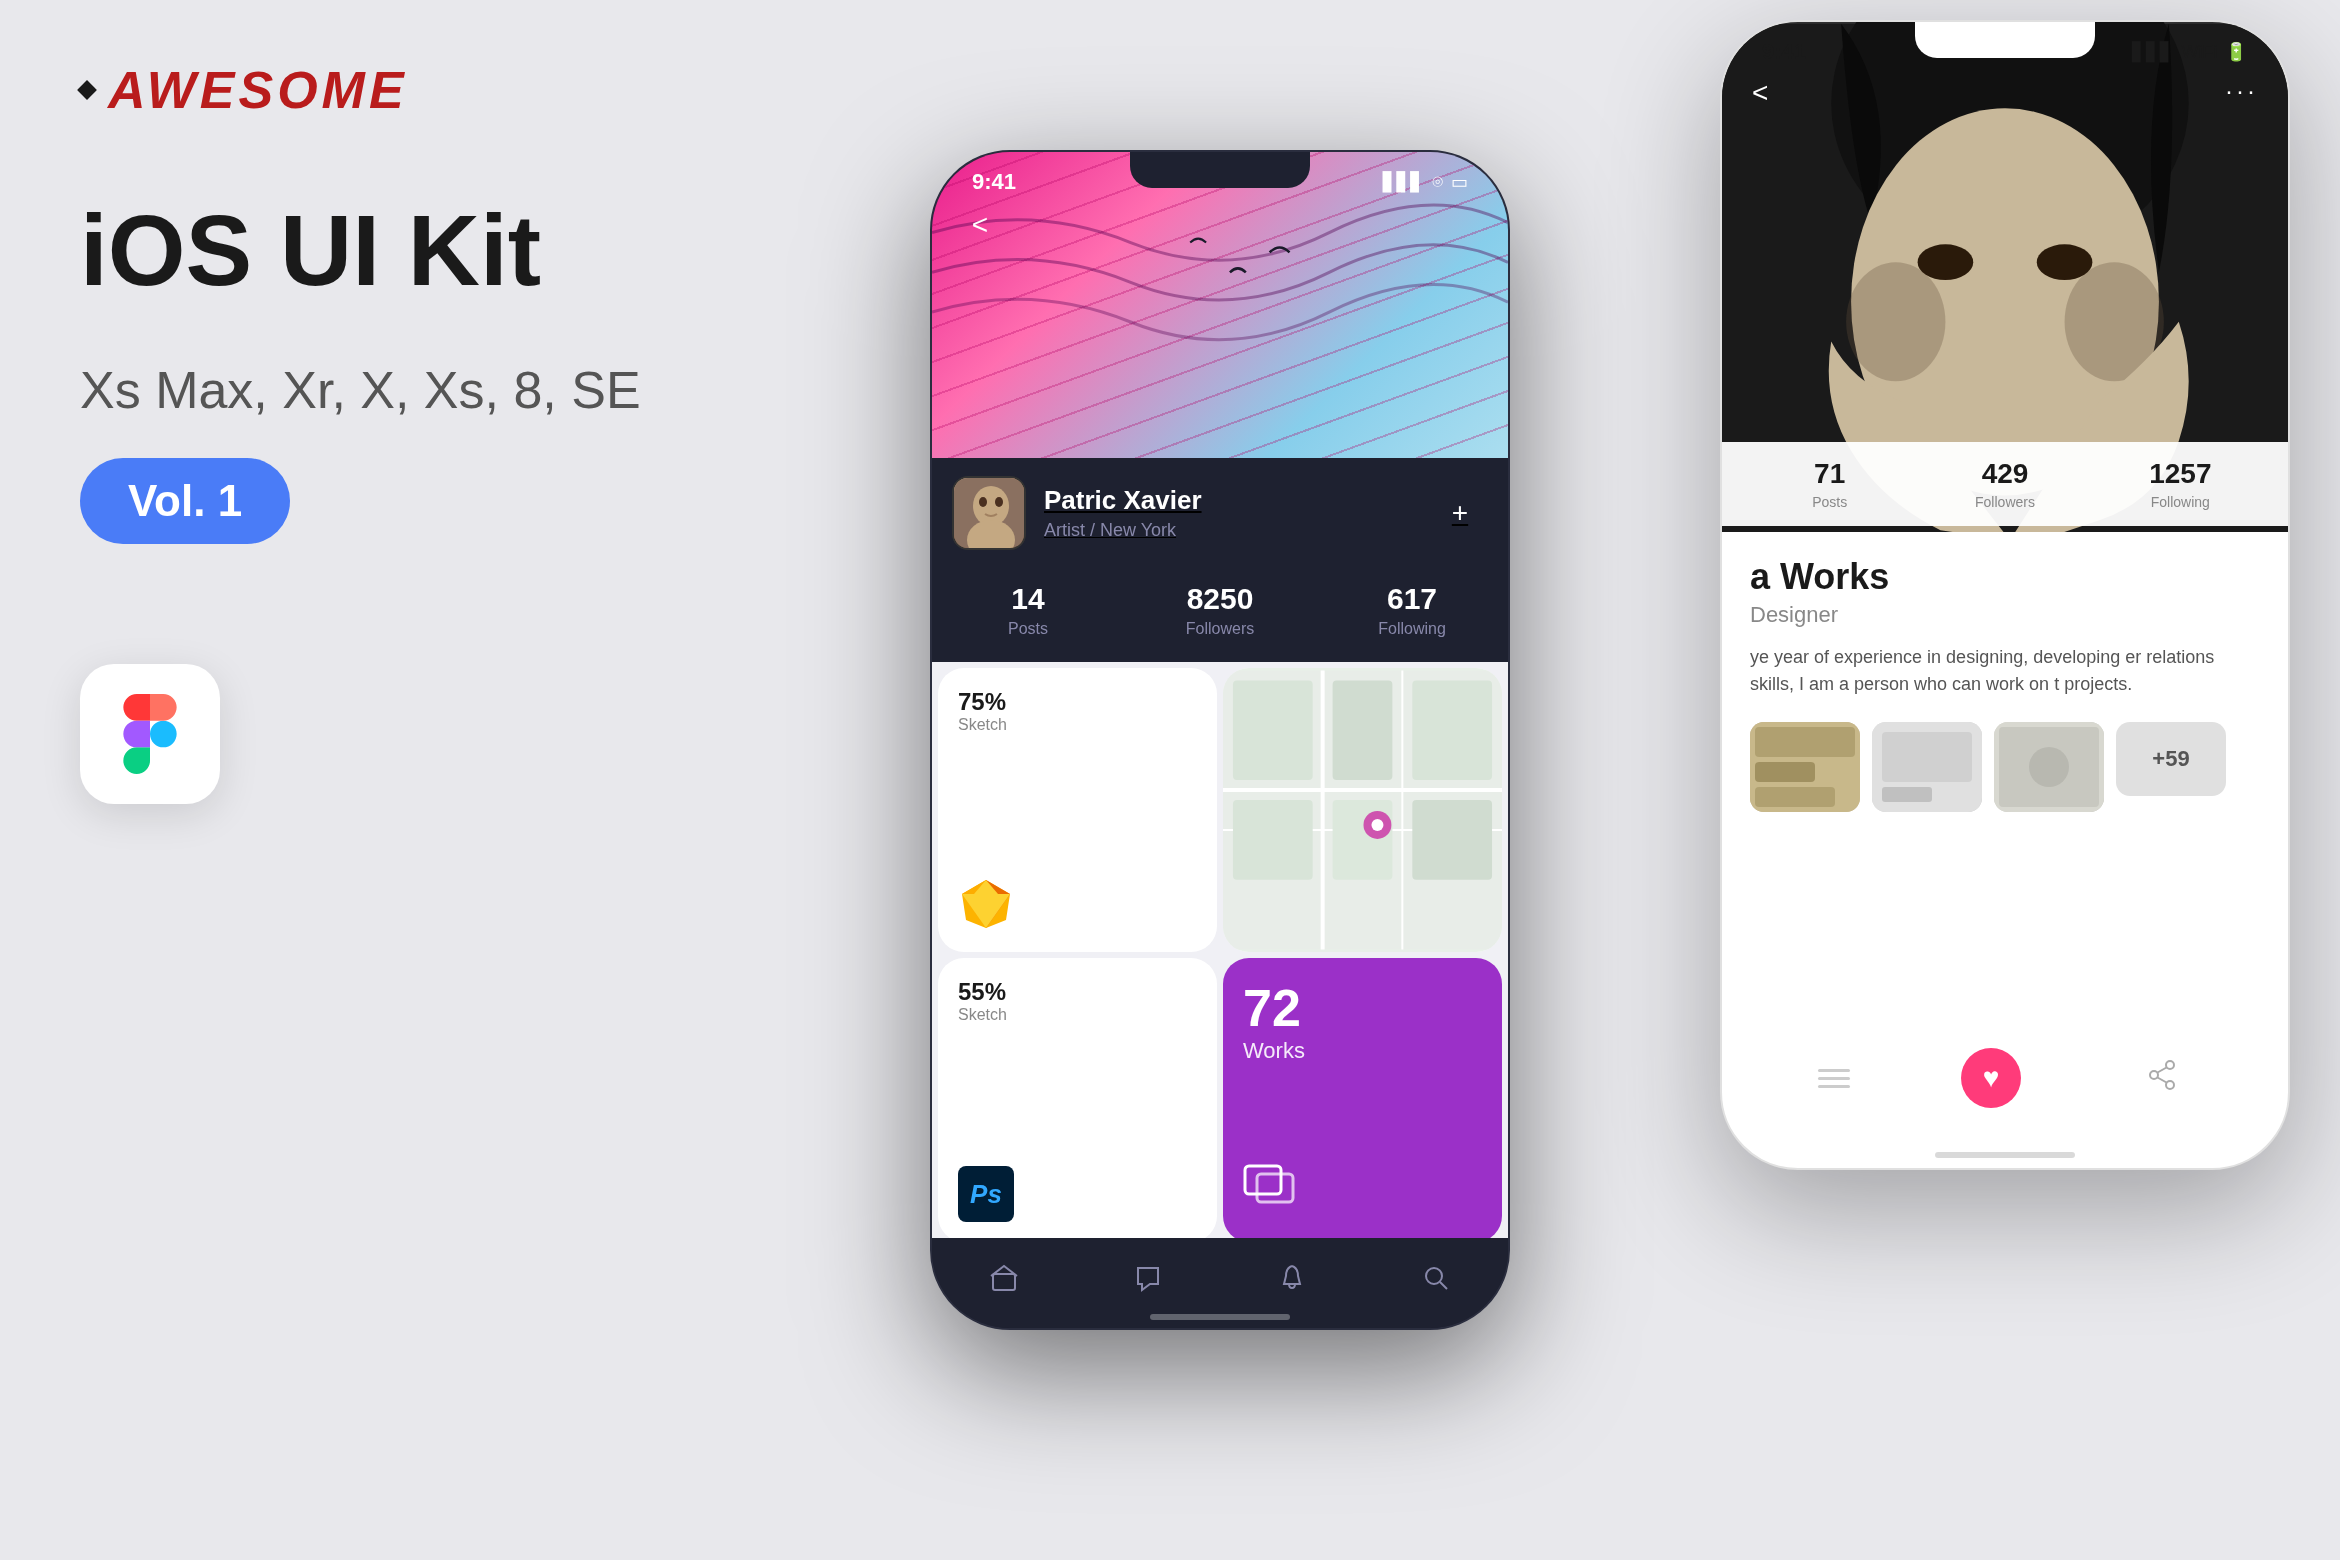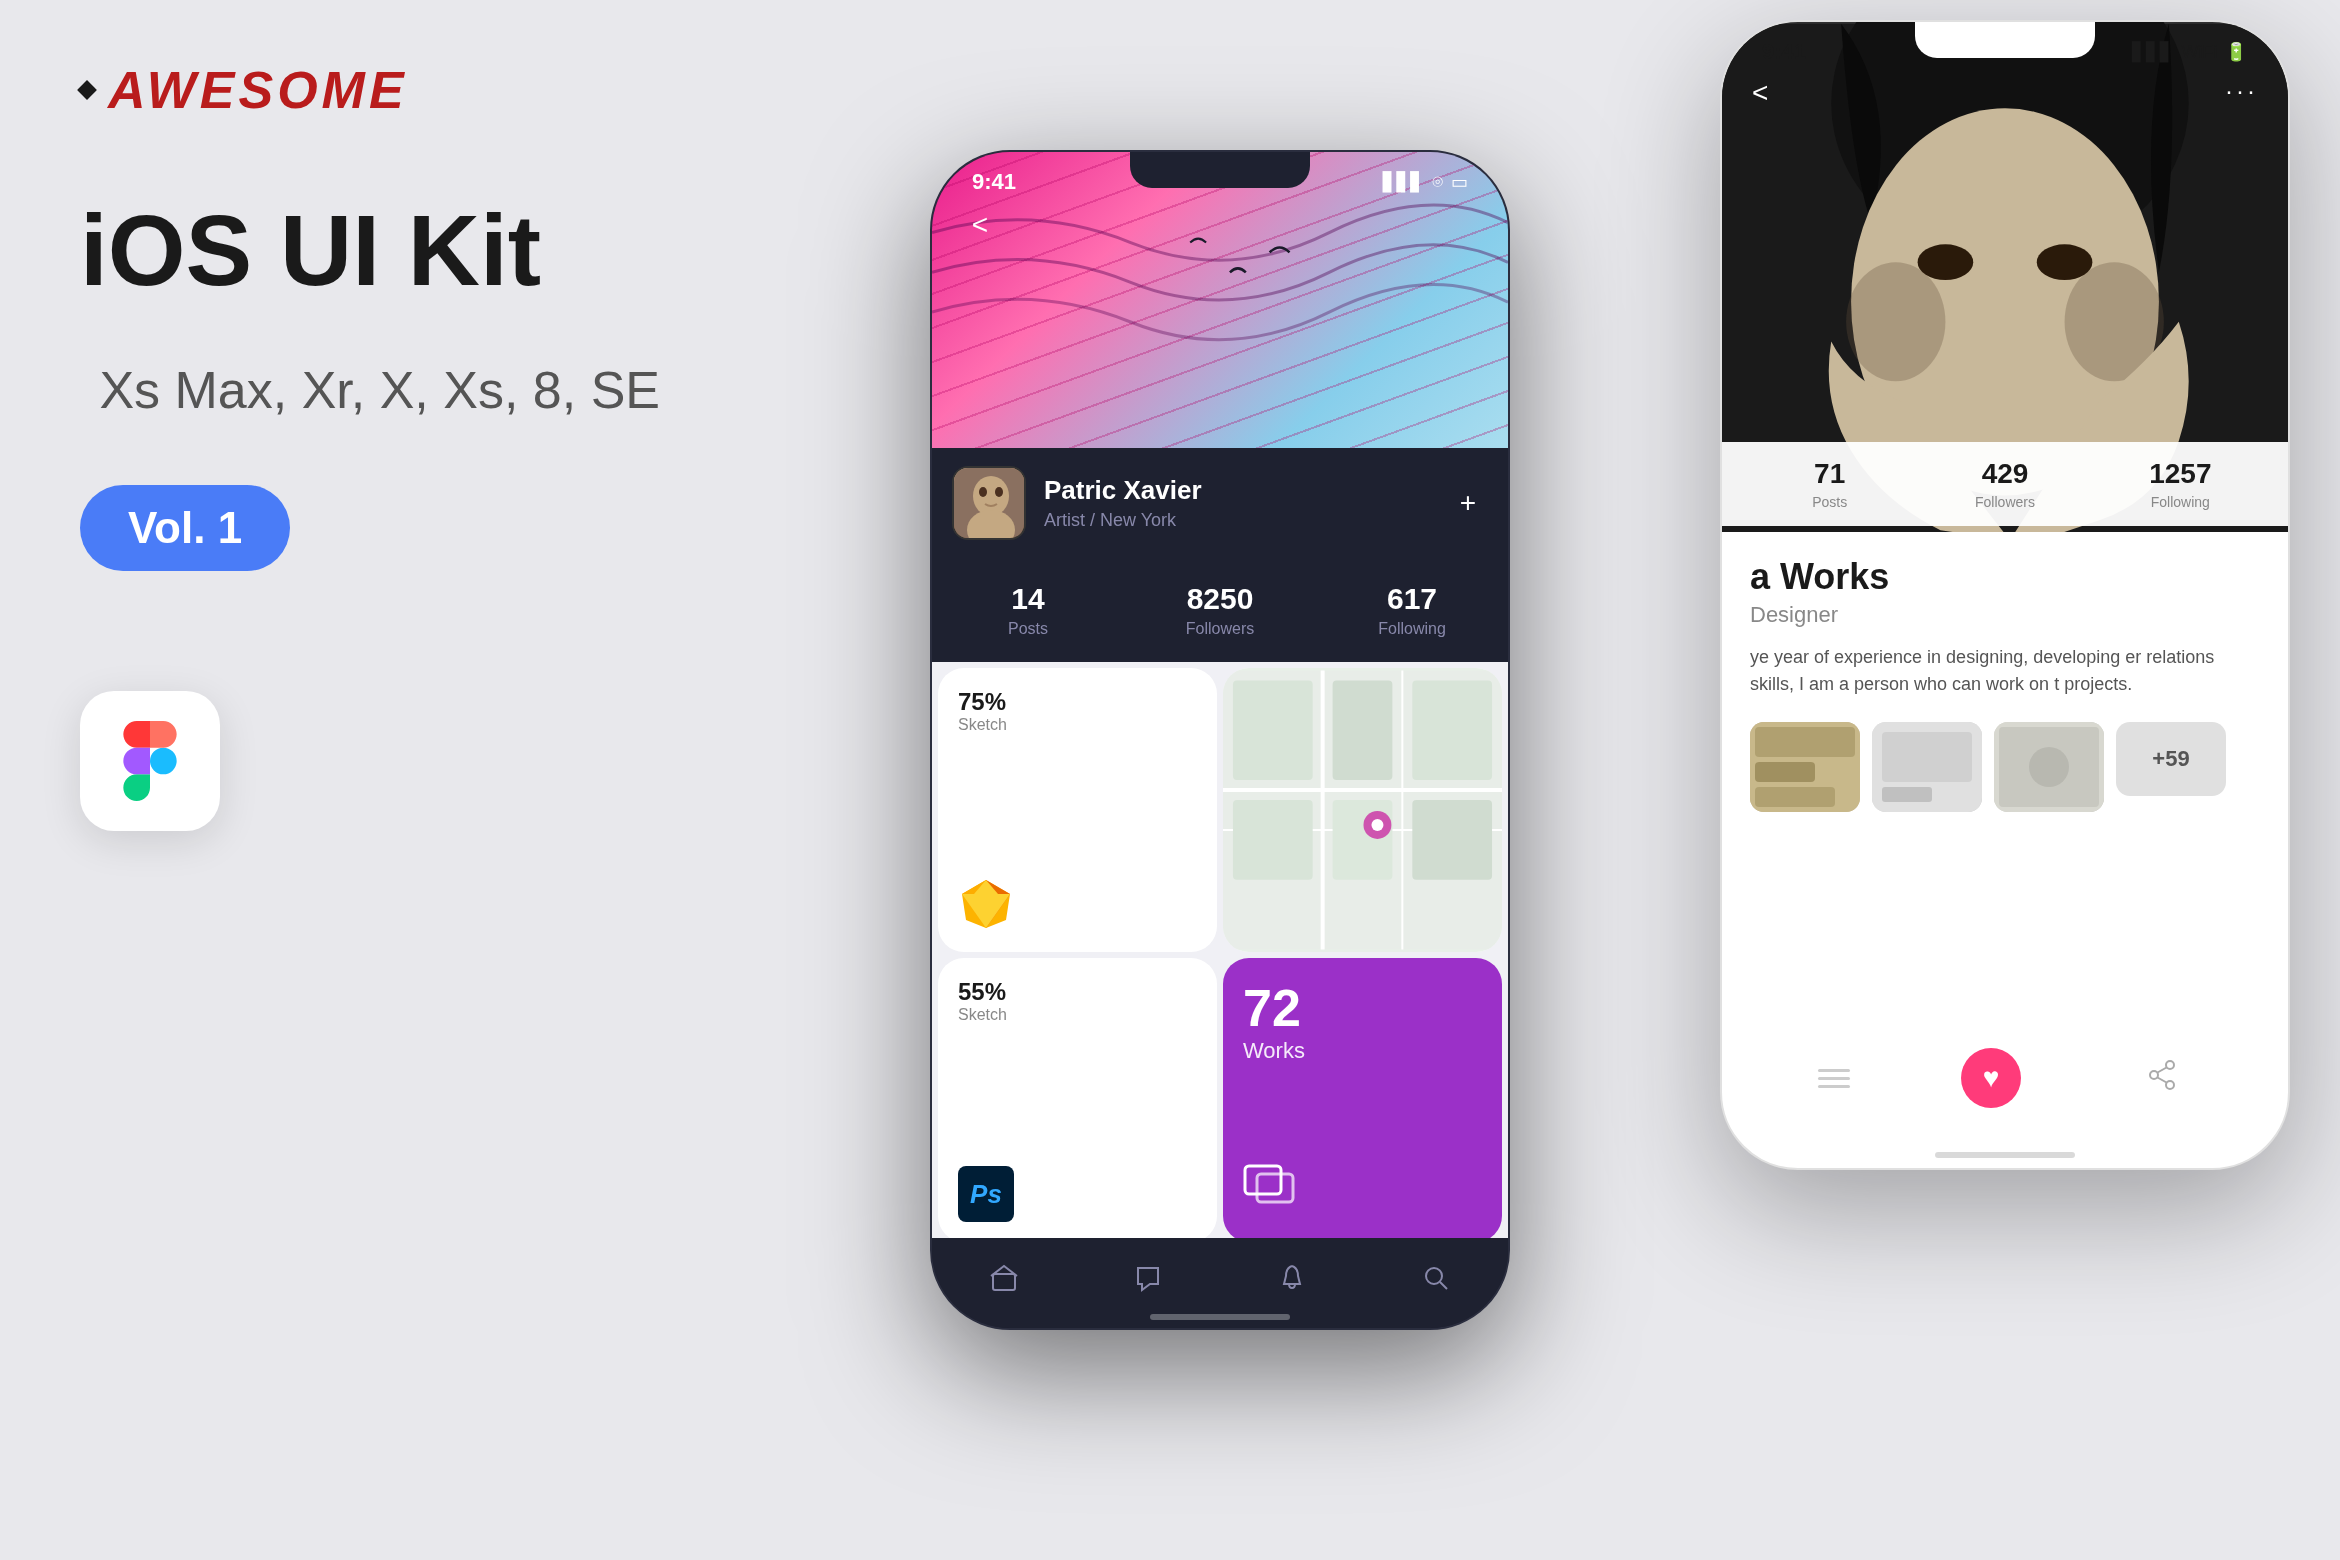--- a/index.html
+++ b/index.html
@@ -55,22 +55,21 @@
       font-weight: 900;
       color: #1a1a1a;
       line-height: 1.0;
       margin-bottom: 60px;
     }
 
     .device-sizes {
       font-size: 52px;
       font-weight: 400;
       color: #555;
-      margin-bottom: 65px;
-      text-align: right;
+      margin-bottom: 38px;
     }
 
     .vol-badge {
       background: #4a7cf7;
       color: white;
       font-size: 44px;
       font-weight: 700;
       padding: 18px 48px;
       border-radius: 60px;
       display: inline-block;
@@ -229,27 +228,28 @@
     .back-btn-dark::before {
       content: '<';
       color: white;
       font-size: 28px;
       font-weight: 300;
     }
 
     
     .profile-section {
       position: absolute;
-      top: 296px;
+      top: 306px;
       left: 0;
       right: 0;
       background: #1e2130;
-      padding: 18px 22px 18px 20px;
-      display: flex;
-      align-items: center;
+      padding: 18px 30px 18px 20px;
+      display: flex;
+      align-items: center;
+      text-decoration: underline;
     }
 
     .profile-avatar {
       width: 74px;
       height: 74px;
       border-radius: 16px;
       background: linear-gradient(145deg, #8a7560, #6b5040);
       overflow: hidden;
       flex-shrink: 0;
       margin-right: 18px;

